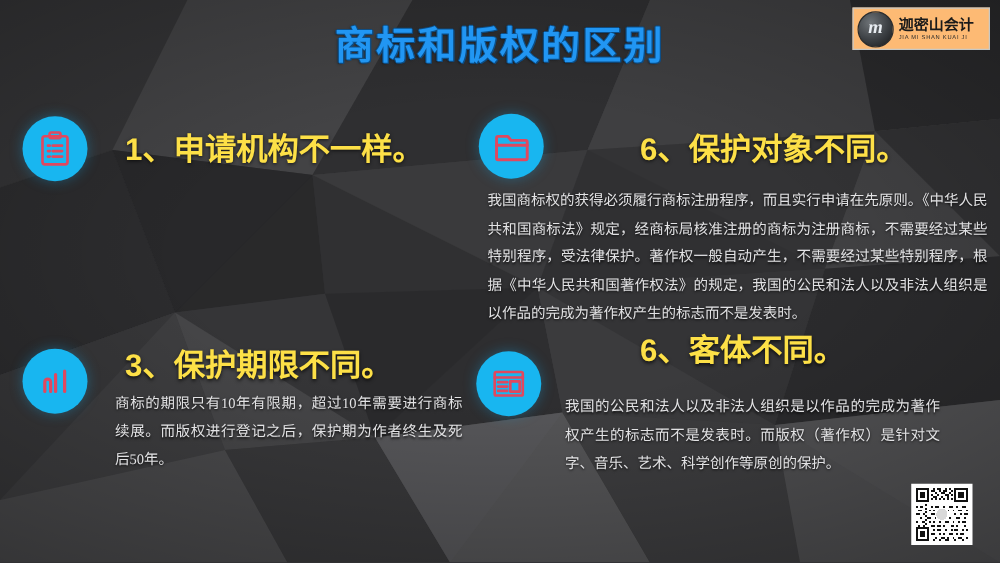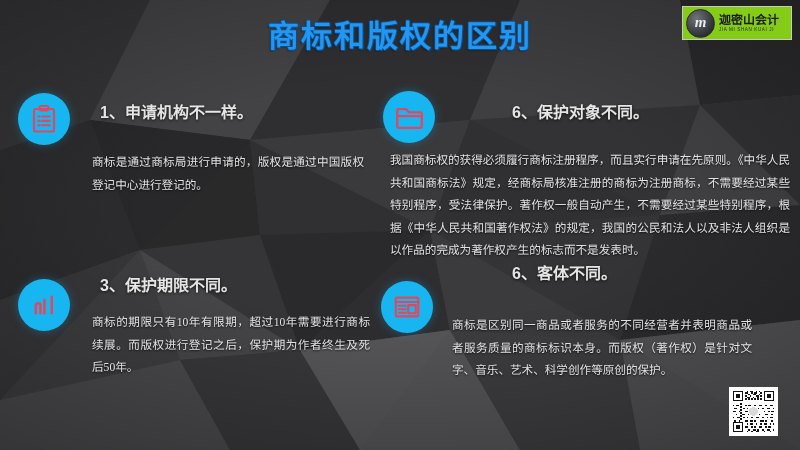--- a/index.html
+++ b/index.html
@@ -61,21 +61,21 @@
       -1px 1px 2px rgba(0,0,0,0.55);
   }
 
   
   .logo-box {
     position: absolute;
     top: 6px;
     right: 8px;
     width: 110px;
     height: 34px;
-    background: #84cc16;
+    background: #fdba74;
     border: 1px solid #c8c8c4;
     display: flex;
     align-items: center;
     padding: 0 3px;
     box-sizing: border-box;
   }
   .logo-mark {
     width: 27px;
     height: 27px;
     flex: 0 0 27px;
@@ -127,23 +127,23 @@
     background: #18b6f0;
     box-shadow: 0 0 10px rgba(20,170,235,0.35);
     display: flex;
     align-items: center;
     justify-content: center;
   }
   .icon-circle svg { display: block; }
 
   .sec-heading {
     position: absolute;
-    font-size: 16px;
+    font-size: 25px;
     font-weight: bold;
-    color: #e5e5e5;
+    color: #fde047;
     white-space: nowrap;
     text-shadow: 0 1px 3px rgba(0,0,0,0.7);
   }
 
   .sec-body {
     position: absolute;
     font-family: "Liberation Serif", "DejaVu Serif", serif;
     font-size: 11.6px;
     line-height: 1.95;
     color: #e2e2e4;
@@ -243,21 +243,20 @@
       <rect x="8.5" y="1.6" width="7" height="3.6" rx="1"></rect>
       <line x1="7.5" y1="10" x2="8.6" y2="10"></line>
       <line x1="10.5" y1="10" x2="16.5" y2="10"></line>
       <line x1="7.5" y1="13.5" x2="8.6" y2="13.5"></line>
       <line x1="10.5" y1="13.5" x2="16.5" y2="13.5"></line>
       <line x1="7.5" y1="17" x2="8.6" y2="17"></line>
       <line x1="10.5" y1="17" x2="16.5" y2="17"></line>
     </svg>
   </div>
   <div class="sec-heading section" id="sec1-head">1、申请机构不一样。</div>
-  <div class="sec-body section" id="sec1-body">商标是通过商标局进行申请的，版权是通过中国版权登记中心进行登记的。</div>
 
   <div class="icon-circle section" id="sec2-icon">
     <svg width="31" height="31" viewBox="0 0 24 24" fill="none" stroke="#e0485f" stroke-width="1.8" stroke-linecap="round" stroke-linejoin="round">
       <path d="M2.5 19V6.5a1 1 0 0 1 1-1h6l2 2.5h9a1 1 0 0 1 1 1V19a1 1 0 0 1-1 1h-17a1 1 0 0 1-1-1z"></path>
       <line x1="2.5" y1="11" x2="21.5" y2="11"></line>
     </svg>
   </div>
   <div class="sec-heading section" id="sec2-head">6、保护对象不同。</div>
   <div class="sec-body section" id="sec2-body">我国商标权的获得必须履行商标注册程序，而且实行申请在先原则。《中华人民共和国商标法》规定，经商标局核准注册的商标为注册商标，不需要经过某些特别程序，受法律保护。著作权一般自动产生，不需要经过某些特别程序，根据《中华人民共和国著作权法》的规定，我国的公民和法人以及非法人组织是以作品的完成为著作权产生的标志而不是发表时。</div>
 
@@ -275,21 +274,21 @@
     <svg width="30" height="30" viewBox="0 0 24 24" fill="none" stroke="#e0485f" stroke-width="1.7" stroke-linecap="round" stroke-linejoin="round">
       <rect x="3" y="4.5" width="18" height="15" rx="1"></rect>
       <line x1="3" y1="8" x2="21" y2="8"></line>
       <rect x="13" y="10.5" width="6" height="6.5"></rect>
       <line x1="5.2" y1="11" x2="11" y2="11"></line>
       <line x1="5.2" y1="13.8" x2="11" y2="13.8"></line>
       <line x1="5.2" y1="16.6" x2="11" y2="16.6"></line>
     </svg>
   </div>
   <div class="sec-heading section" id="sec4-head">6、客体不同。</div>
-  <div class="sec-body section" id="sec4-body">商标是区别同一商品或者服务的不同经营者并表明商品或者服务质量的商标标识本身。而版权（著作权）是针对文字、音乐、艺术、科学创作等原创的保护。</div>
+  <div class="sec-body section" id="sec4-body">我国的公民和法人以及非法人组织是以作品的完成为著作权产生的标志而不是发表时。而版权（著作权）是针对文字、音乐、艺术、科学创作等原创的保护。</div>
 
   <div class="qr-box">
     <svg viewBox="0 0 29 29" shape-rendering="crispEdges">
       <rect width="29" height="29" fill="#ffffff"></rect>
       <g fill="#111111">
 
         <rect x="1" y="1" width="7" height="7"></rect>
           <rect x="2" y="2" width="5" height="5" fill="#fff"></rect>
           <rect x="3" y="3" width="3" height="3"></rect>
 

